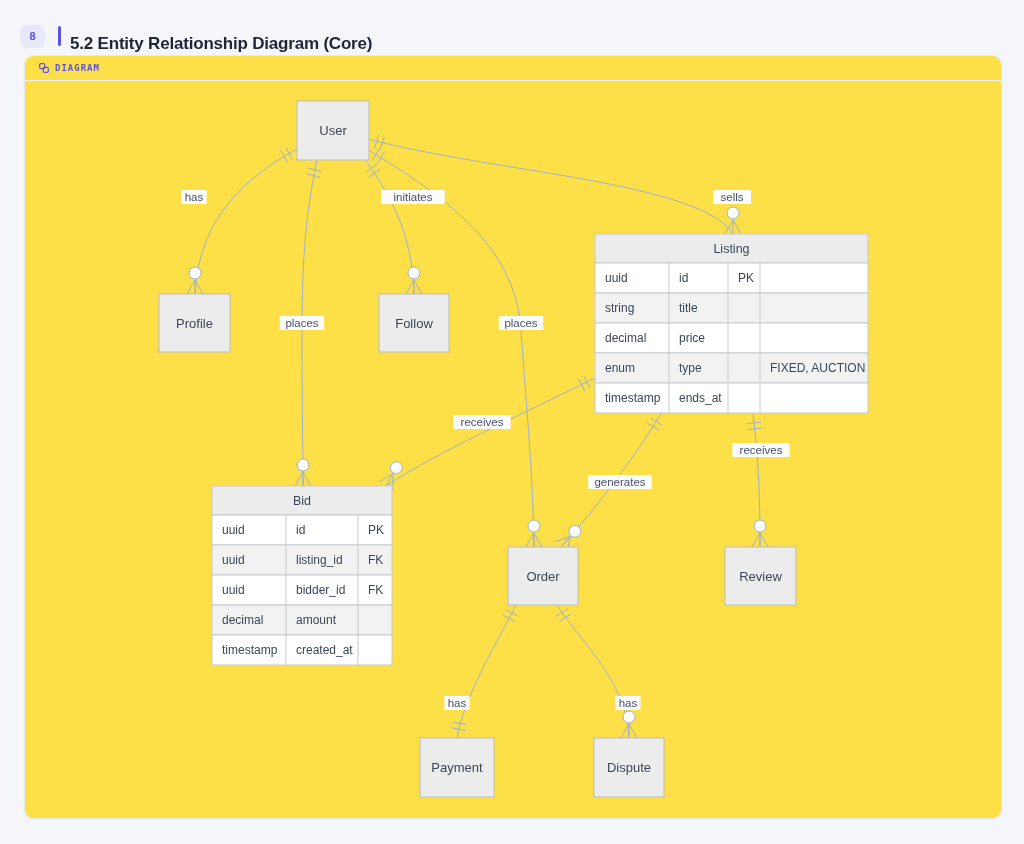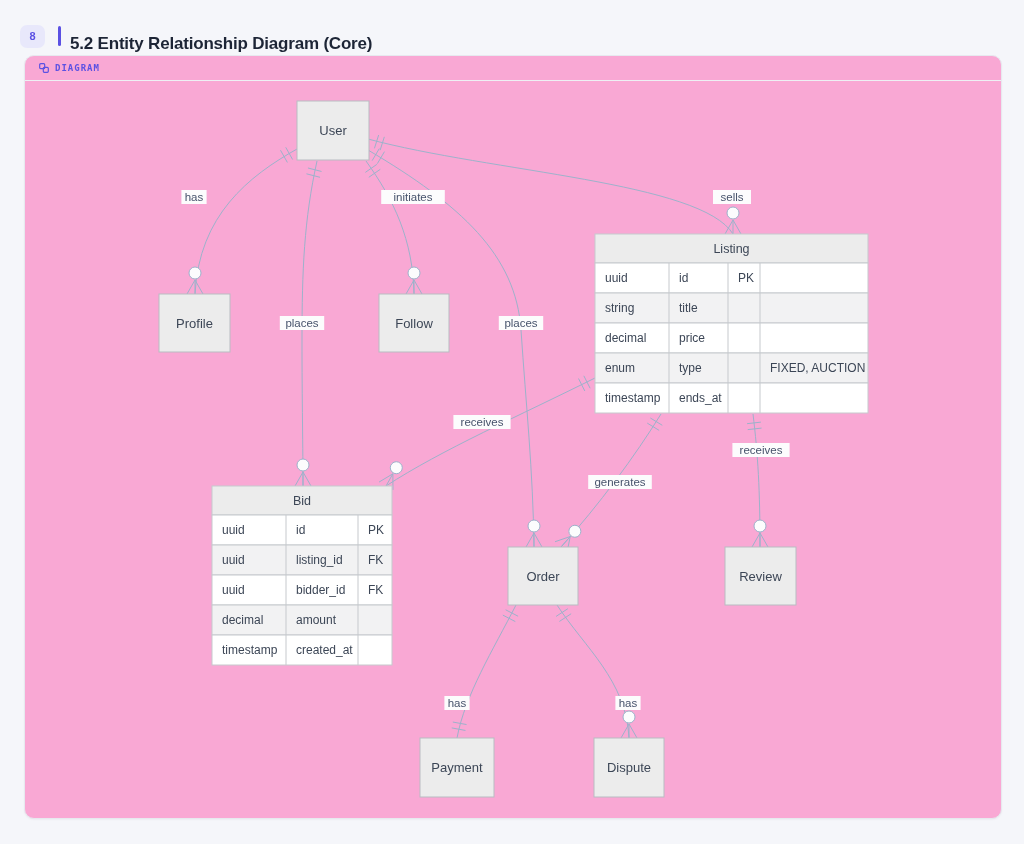--- a/index.html
+++ b/index.html
@@ -11,21 +11,21 @@
   }
   .doc-header{position:absolute;top:18px;left:20px;display:flex;align-items:center;}
   .badge{
     width:25px;height:23px;background:#e8e8fb;color:#5b51e3;border-radius:7px;
     font-size:11px;font-weight:bold;display:flex;align-items:center;justify-content:center;
   }
   .accent-bar{width:3px;height:20px;background:#5b51e3;border-radius:2px;margin-left:13px;}
   .title{font-size:17px;font-weight:700;color:#1d2536;margin:16px 0 0 9px;letter-spacing:-0.2px;}
   .card{
     position:absolute;left:24px;top:55px;width:978px;height:764px;
-    background:#f9a8d4;border:1px solid #e7e9ef;border-radius:10px;
+    background:#fde047;border:1px solid #e7e9ef;border-radius:10px;
     box-shadow:0 1px 2px rgba(20,30,60,.04);box-sizing:border-box;overflow:hidden;
   }
   .card-header{
     height:24px;border-bottom:1px solid #eef0f4;display:flex;align-items:center;
     padding-left:14px;gap:6px;color:#5b51e3;
   }
   .card-label{font-family:"DejaVu Sans Mono",monospace;font-size:9px;font-weight:bold;letter-spacing:1px;}
   .diagram-icon{display:flex;align-items:center;}
   #erd-svg{position:absolute;left:0;top:24px;display:block;}
   #erd-svg text{font-family:"Liberation Sans",sans-serif;}

